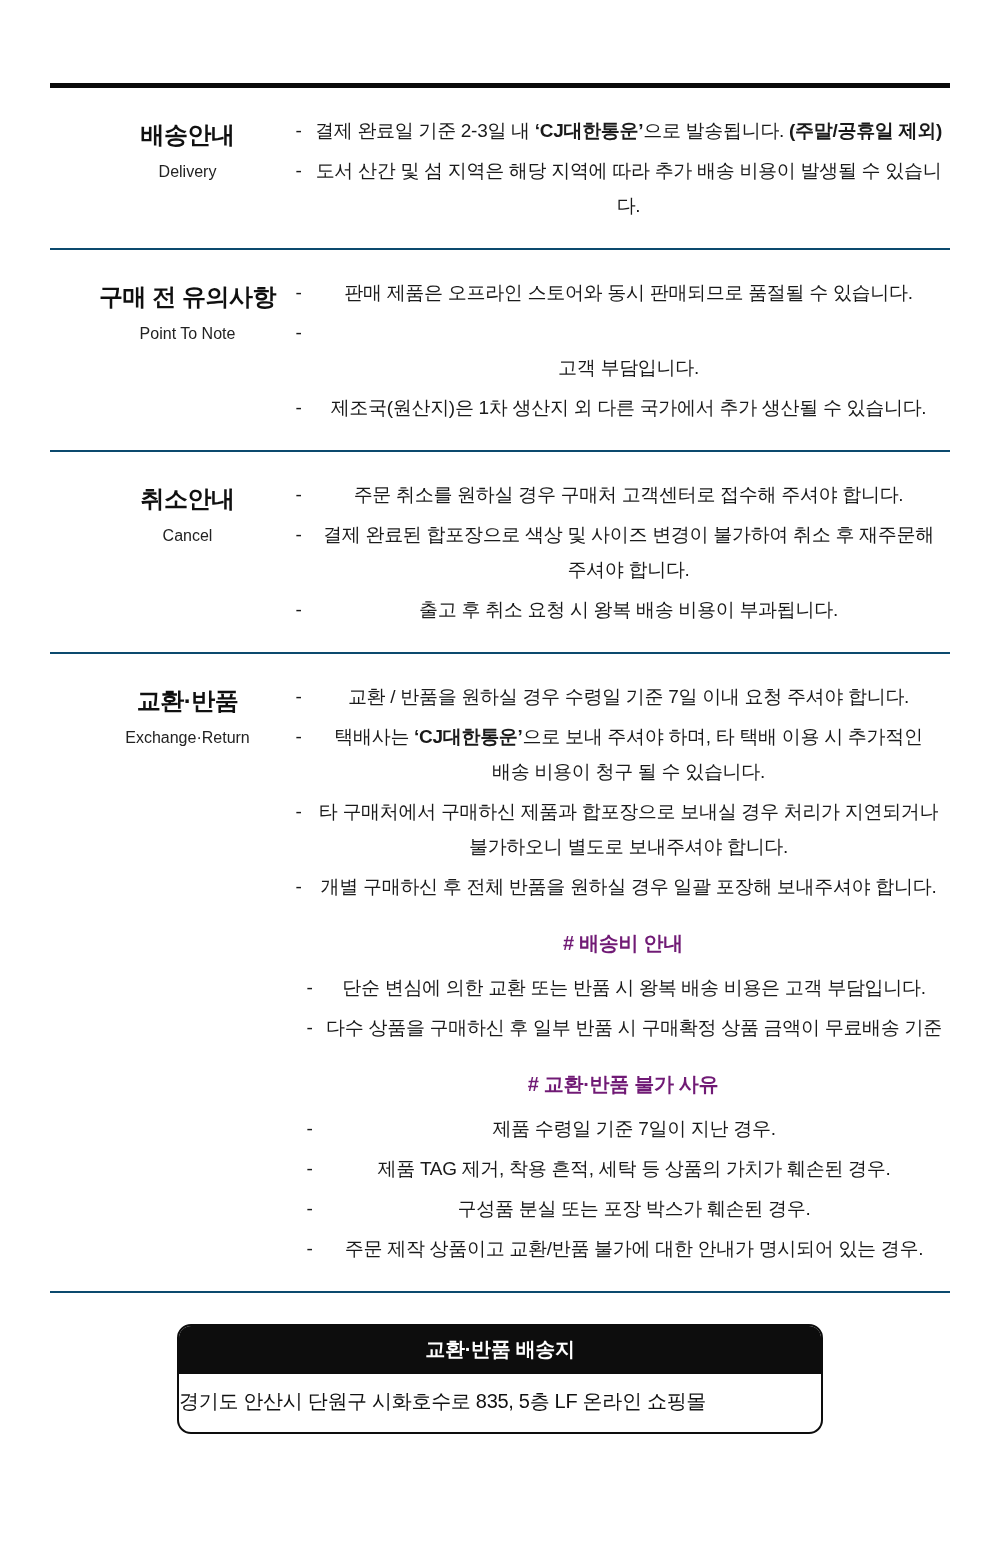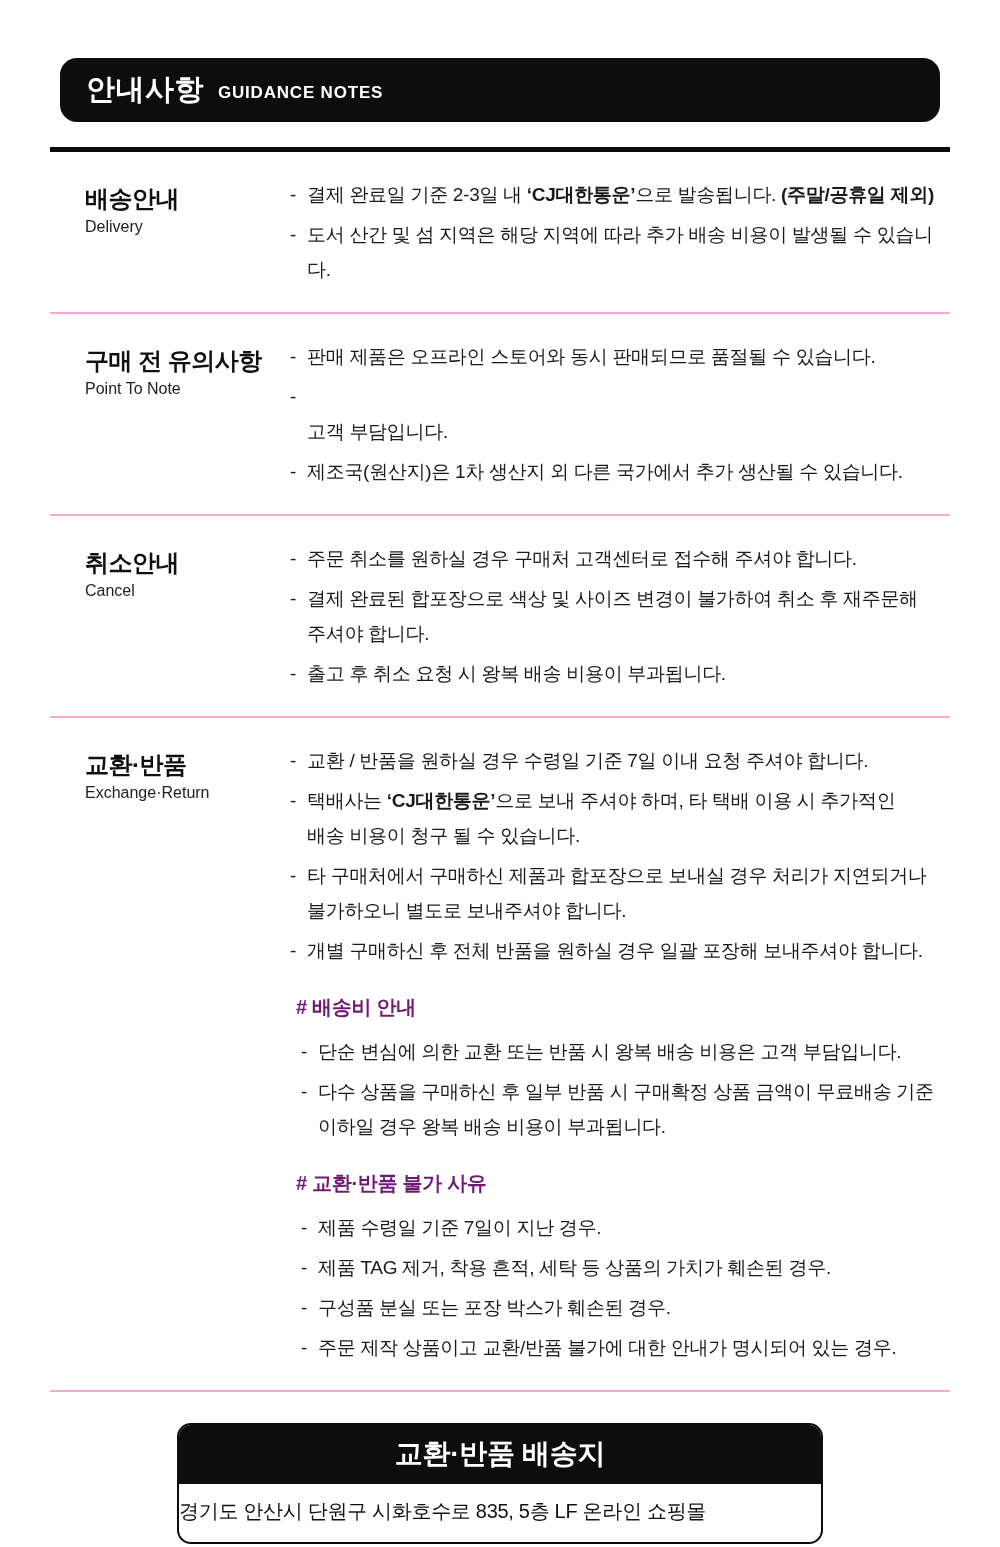--- a/index.html
+++ b/index.html
@@ -47,38 +47,39 @@
   
   .top-rule {
     margin-top: 25px;
     border-top: 5px solid #0a0a0a;
   }
 
   
   .section-row {
     display: flex;
     padding: 25px 0 20px 0;
-    border-bottom: 2px solid #f9a8d4;
+    border-bottom: 2px solid #0c4a6e;
+    text-align: center;
   }
   .section-label {
     width: 240px;
     flex: 0 0 240px;
     padding-left: 35px;
     padding-top: 6px;
   }
   .section-title {
     font-size: 24px;
     font-weight: bold;
     color: #101010;
     letter-spacing: -0.5px;
   }
   .section-subtitle {
     font-size: 16px;
     color: #222222;
-    margin-top: 3px;
+    margin-top: 12px;
   }
   .section-body {
     flex: 1;
     font-size: 19px;
     line-height: 35px;
     color: #1a1a1a;
     letter-spacing: -0.3px;
     padding-top: 0px;
   }
   .bullet-item {
@@ -109,41 +110,37 @@
     margin: 0 auto;
     border: 2px solid #0d0d0d;
     border-radius: 14px;
     overflow: hidden;
     background: #ffffff;
   }
   .address-header {
     background: var(--bar-bg, #0d0d0d);
     color: #ffffff;
     text-align: center;
-    font-size: 28px;
+    font-size: 20px;
     font-weight: bold;
     padding: 10px 0 11px 0;
     letter-spacing: -0.3px;
   }
   .address-value {
     font-size: 20px;
     color: #111111;
     padding: 14px 0 17px 0;
     letter-spacing: -0.3px;
   }
 </style>
 </head>
 <body style="--bar-bg: #0d0d0d;">
 
 <div class="page">
 
-  <div class="title-bar">
-    <span class="title-ko">안내사항</span>
-    <span class="title-en">GUIDANCE NOTES</span>
-  </div>
 
   <div class="top-rule"></div>
 
   <div id="sections">
       <div class="section-row">
         <div class="section-label">
           <div class="section-title">배송안내</div>
           <div class="section-subtitle">Delivery</div>
         </div>
         <div class="section-body">
@@ -220,21 +217,21 @@
             <span class="bullet-text"><span>개별 구매하신 후 전체 반품을 원하실 경우 일괄 포장해 보내주셔야 합니다.</span></span>
           </div>
           <div class="subsection">
             <div class="subsection-heading"># 배송비 안내</div>
             <div class="bullet-item">
               <span class="bullet-dash">-</span>
               <span class="bullet-text"><span>단순 변심에 의한 교환 또는 반품 시 왕복 배송 비용은 고객 부담입니다.</span></span>
             </div>
             <div class="bullet-item">
               <span class="bullet-dash">-</span>
-              <span class="bullet-text"><span>다수 상품을 구매하신 후 일부 반품 시 구매확정 상품 금액이 무료배송 기준</span><br><span>이하일 경우 왕복 배송 비용이 부과됩니다.</span></span>
+              <span class="bullet-text"><span>다수 상품을 구매하신 후 일부 반품 시 구매확정 상품 금액이 무료배송 기준</span><br></span>
             </div>
           </div>
           <div class="subsection">
             <div class="subsection-heading"># 교환·반품 불가 사유</div>
             <div class="bullet-item">
               <span class="bullet-dash">-</span>
               <span class="bullet-text"><span>제품 수령일 기준 7일이 지난 경우.</span></span>
             </div>
             <div class="bullet-item">
               <span class="bullet-dash">-</span>

